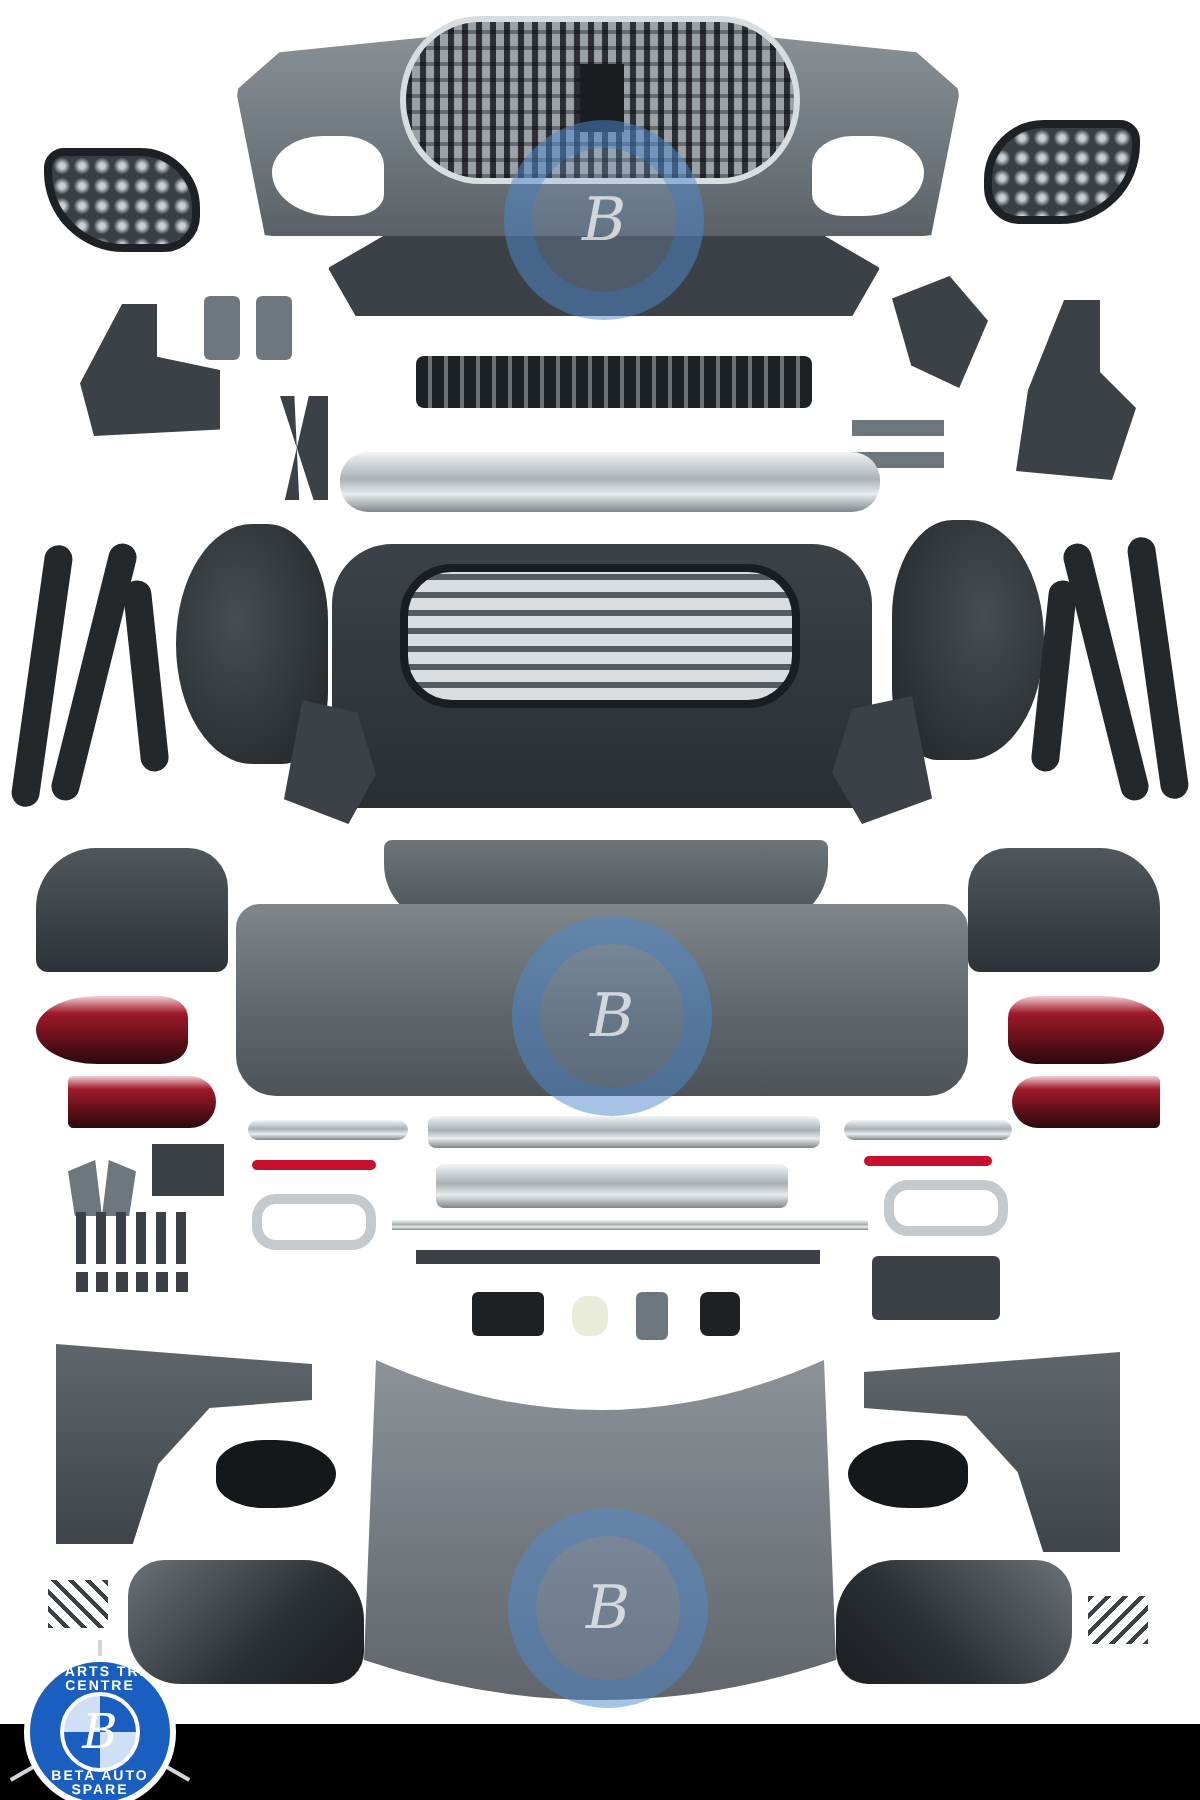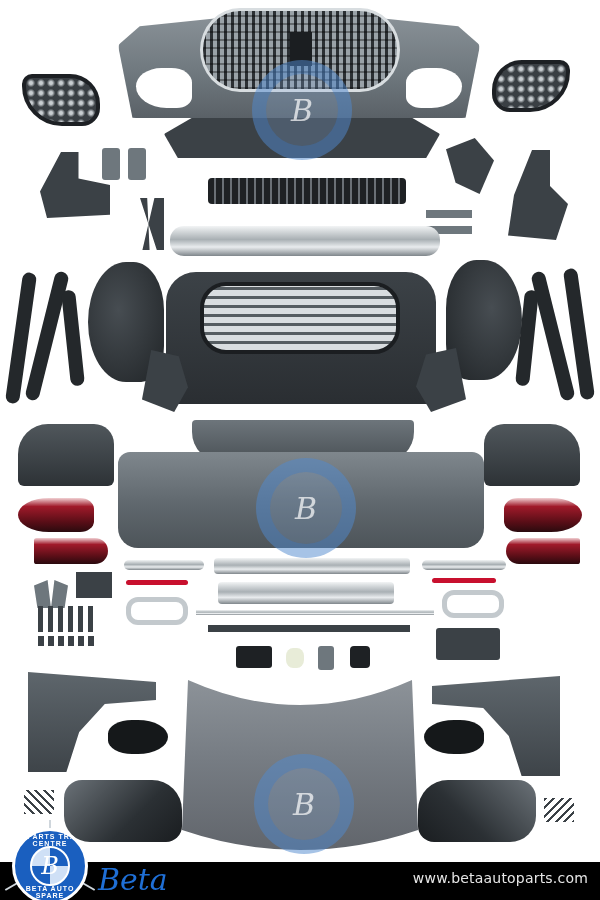--- a/index.html
+++ b/index.html
@@ -142,22 +142,20 @@
   </div>
   <div class="watermark" style="left:256px;top:458px;">
     <span class="wm-b">B</span>
   </div>
   <div class="watermark" style="left:254px;top:754px;">
     <span class="wm-b">B</span>
   </div>
 </div>
 
 <div class="footer">
-  <span class="footer-brand">Beta</span>
-  <span class="footer-site">www.betaautoparts.com</span>
 </div>
 
 <div class="logo">
   <div class="star-tick" style="left:-8px;top:56px;width:20px;height:2px;transform:rotate(-30deg);"></div>
   <div class="star-tick" style="left:64px;top:56px;width:20px;height:2px;transform:rotate(30deg);"></div>
   <div class="star-tick" style="left:37px;top:-8px;width:2px;height:14px;"></div>
   <div class="logo-ring"></div>
   <div class="logo-text top">PARTS TR. CENTRE</div>
   <div class="logo-text bottom">BETA AUTO SPARE</div>
   <div class="logo-inner">

